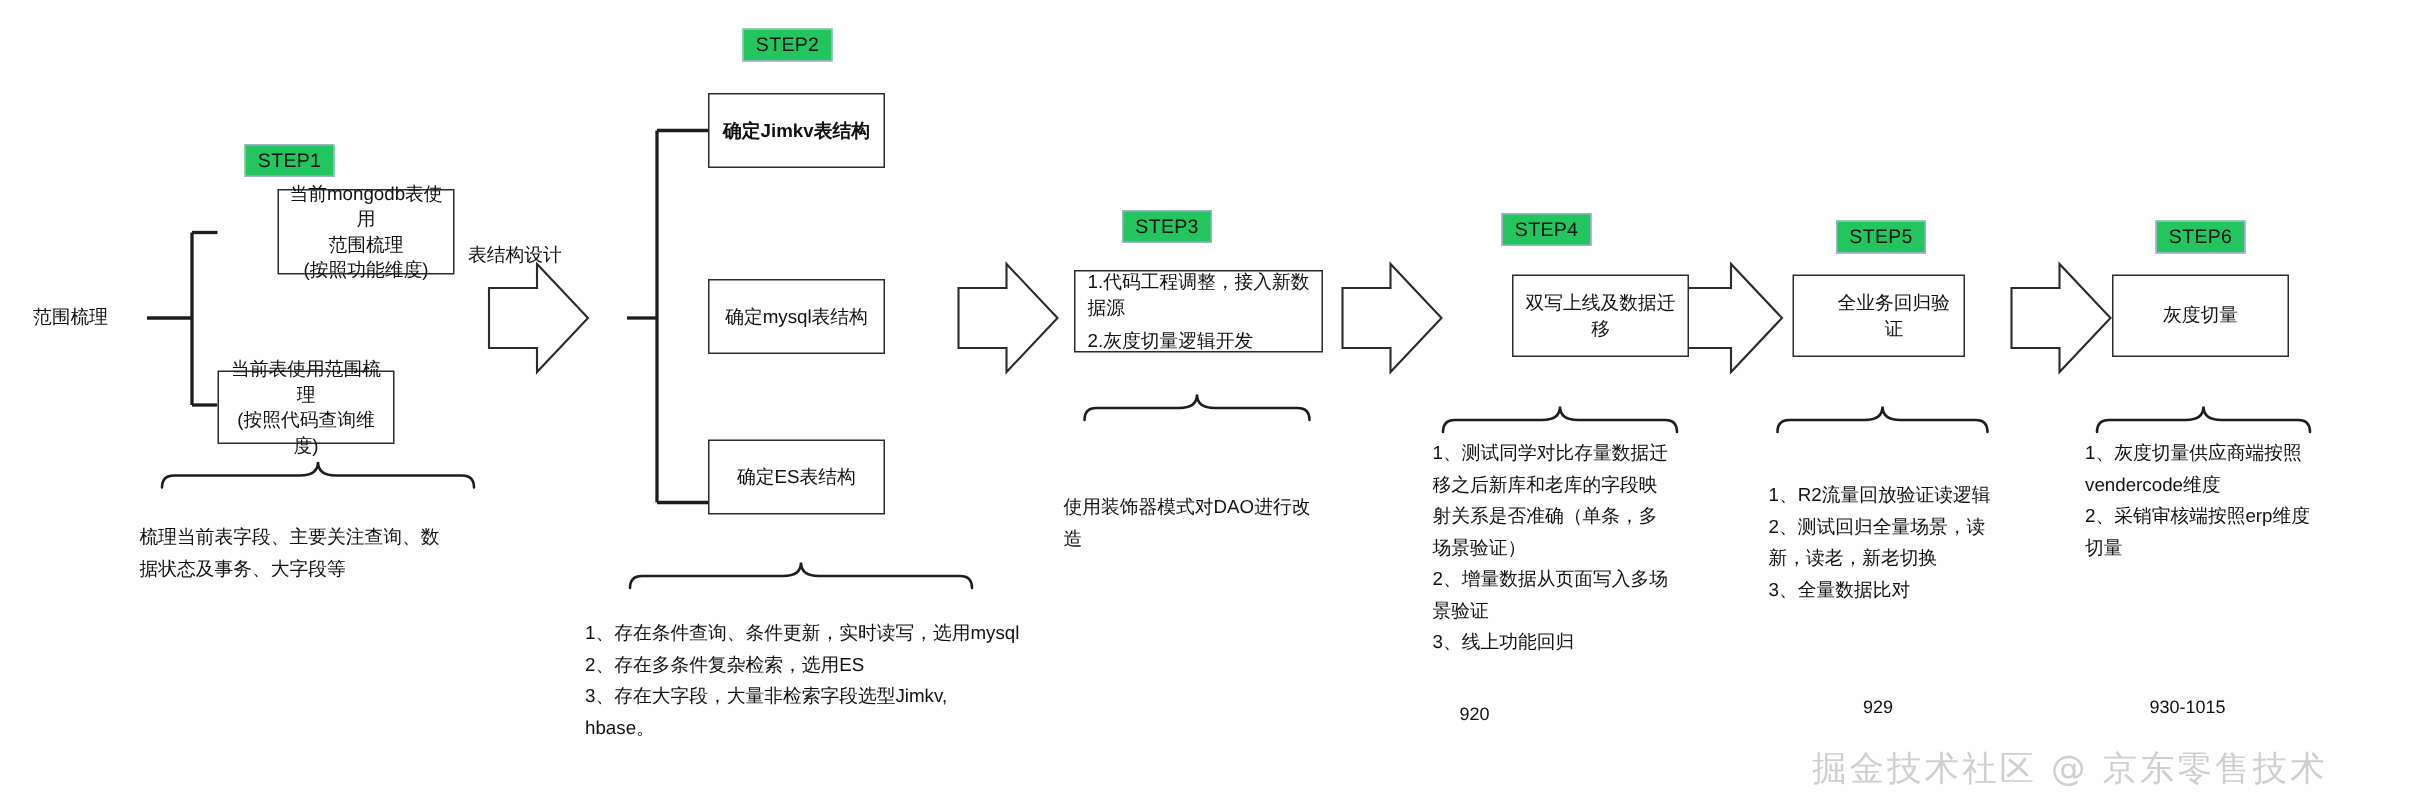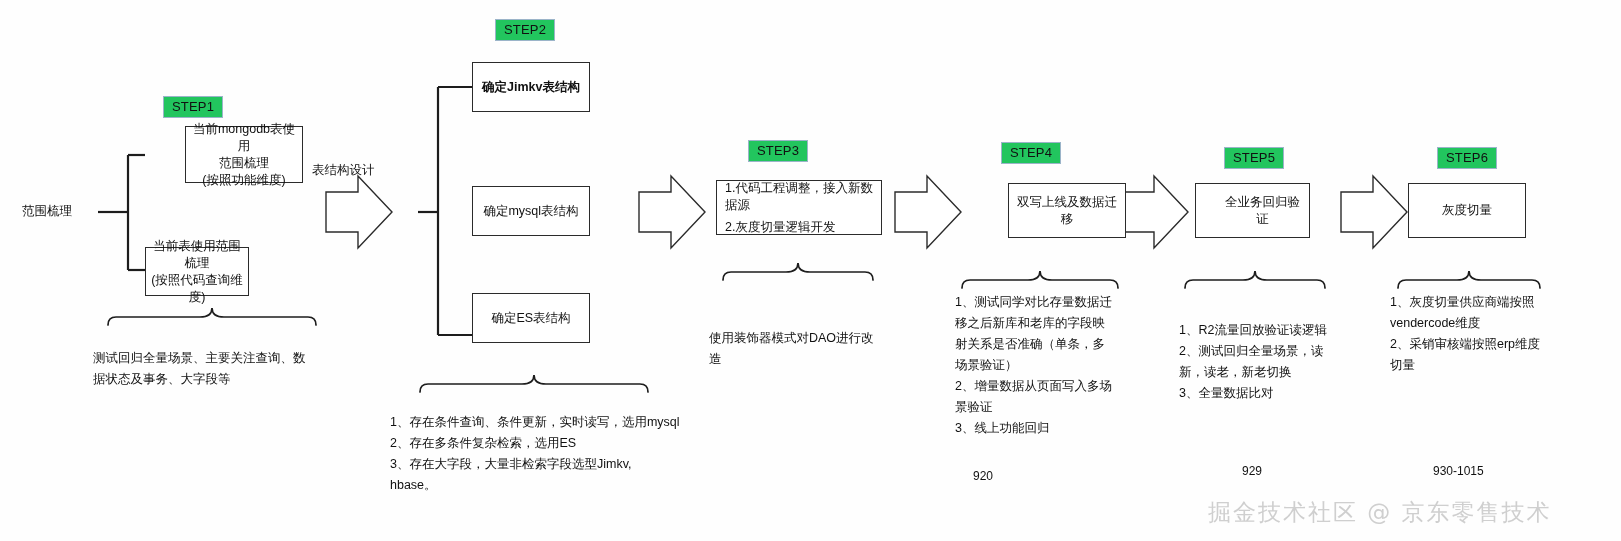--- a/index.html
+++ b/index.html
@@ -119,28 +119,28 @@
   <div class="step-badge" style="left:163px;top:96px;width:58px;">STEP1</div>
 
   <div class="node" style="left:145px;top:126px;width:118px;height:57px;margin-left:40px;">
     <div>
       <span class="line">当前mongodb表使用</span>
       <span class="line">范围梳理</span>
       <span class="line">(按照功能维度)</span>
     </div>
   </div>
 
-  <div class="node" style="left:145px;top:247px;width:104px;height:49px;">
+  <div class="node" style="left:145px;top:247px;width:118px;height:49px;">
     <div>
       <span class="line">当前表使用范围梳理</span>
       <span class="line">(按照代码查询维度)</span>
     </div>
   </div>
 
-  <div class="txt" style="left:93px;top:348px;width:240px;">测试回归全量场景、主要关注查询、数
+  <div class="txt" style="left:93px;top:348px;width:240px;">梳理当前表字段、主要关注查询、数
 据状态及事务、大字段等</div>
 
   <div class="txt" style="left:312px;top:160px;">表结构设计</div>
 
   <div class="step-badge" style="left:495px;top:19px;width:58px;">STEP2</div>
 
   <div class="node" style="left:472px;top:62px;width:118px;height:50px;font-weight:bold;">
     <div>
         <span class="line">确定Jimkv表结构</span>
       </div>

